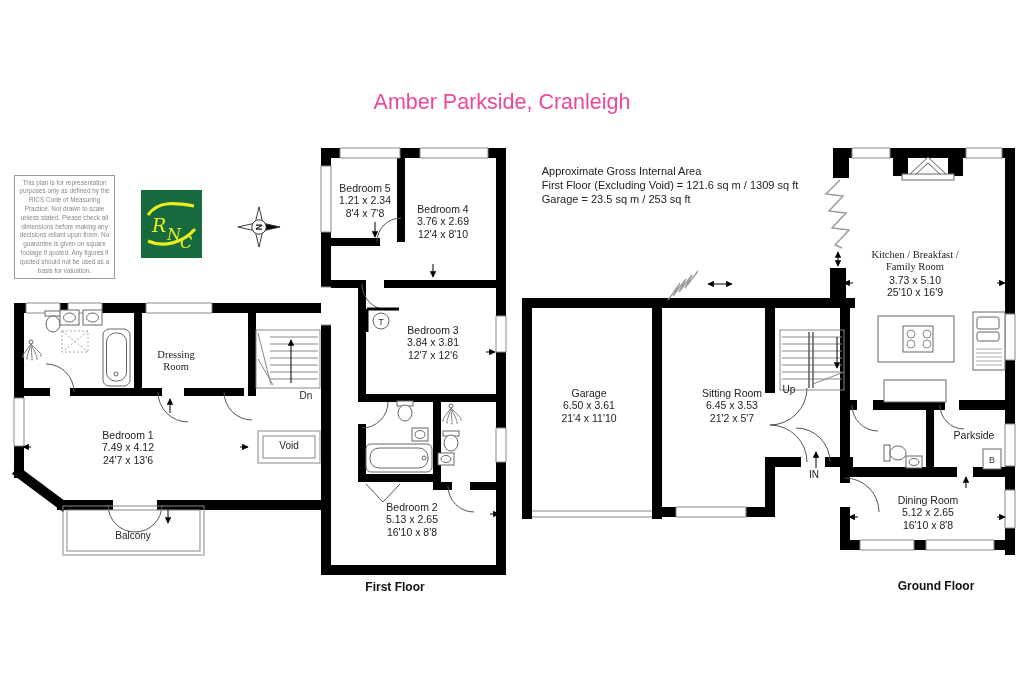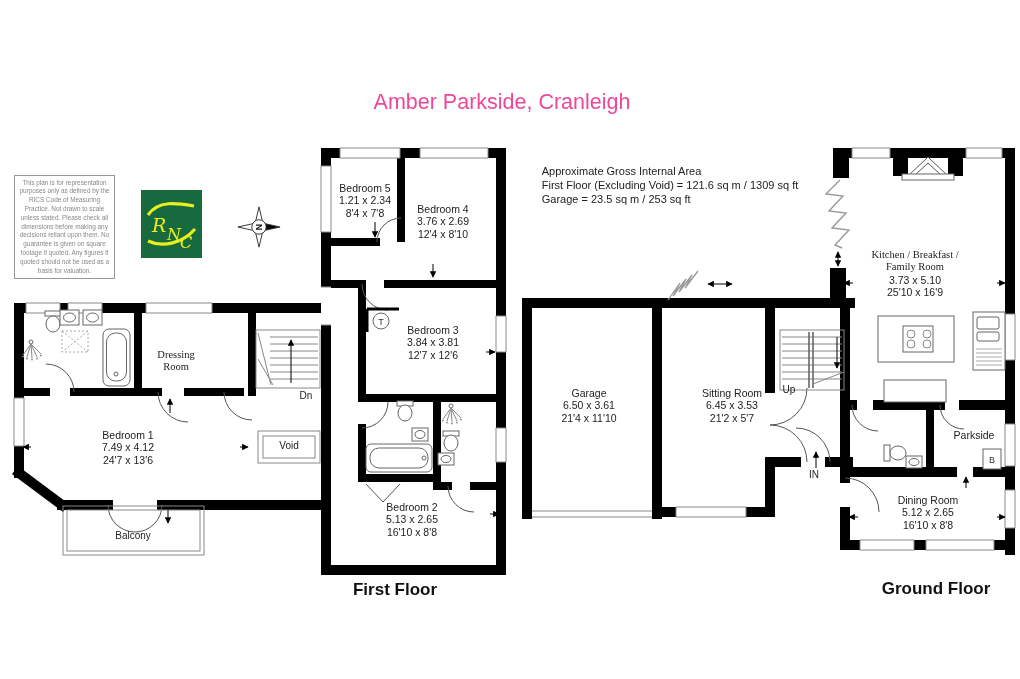--- a/index.html
+++ b/index.html
@@ -12,21 +12,21 @@
               font-size:11px;line-height:14px;color:#222;white-space:nowrap;margin-left:15px;}
   .disclaimer{left:14px;top:175px;width:101px;height:104px;border:1px solid #999;
               font-size:6.4px;line-height:8.8px;color:#888;text-align:center;
               display:flex;align-items:center;box-sizing:border-box;padding:2px 4px;}
   .room-label{position:absolute;transform:translateX(-50%);text-align:center;
               font-size:10.5px;line-height:12.4px;color:#222;white-space:nowrap;}
   .room-label div{margin:0;}
   .wrap{white-space:normal;font-family:Liberation Serif, serif;}
   .mini-label{position:absolute;transform:translateX(-50%);font-size:10px;
               color:#222;white-space:nowrap;}
-  .floor-label{position:absolute;transform:translateX(-50%);font-size:17px;
+  .floor-label{position:absolute;transform:translateX(-50%);font-size:12px;
                font-weight:bold;color:#111;white-space:nowrap;}
   svg{position:absolute;left:0;top:0;}
   .wall{stroke:#000;stroke-width:10;stroke-linecap:square;}
   .iwall{stroke:#000;stroke-width:8;stroke-linecap:square;}
   .win{fill:#fff;stroke:#8a8a8a;stroke-width:1;}
   .fix{fill:#fff;stroke:#666;stroke-width:1;}
   .thin{stroke:#888;stroke-width:1;fill:none;}
   .door{stroke:#555;stroke-width:1;fill:none;}
   .dim{stroke:#000;stroke-width:1;}
 </style>

